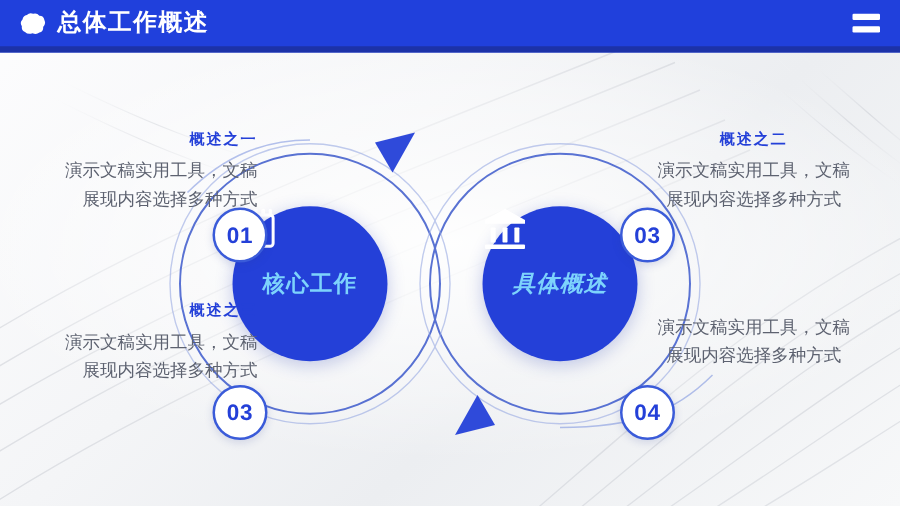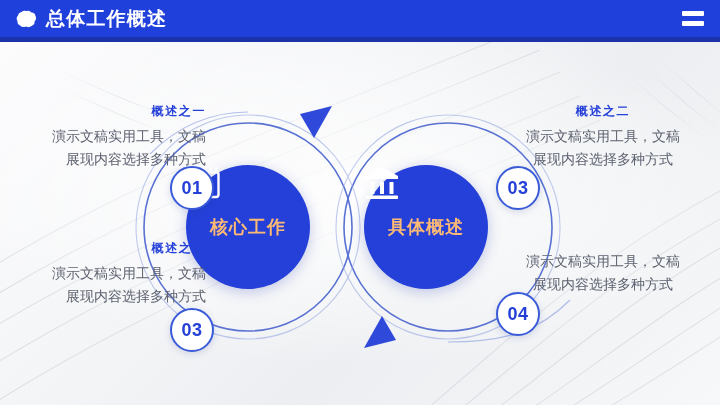--- a/index.html
+++ b/index.html
@@ -115,30 +115,30 @@
     background: #2440d8;
     box-shadow: 0 3px 14px rgba(30,55,175,0.26);
     display: flex;
     flex-direction: column;
     align-items: center;
     justify-content: center;
     z-index: 26;
     cursor: pointer;
   }
   #main-circle-left  { left: 186px; top: 123px; }
-  #main-circle-right { left: 364px; top: 123px; }
+  #main-circle-right { left: 386px; top: 123px; font-style: italic; }
 
   .main-circle .circle-icon {
     width: 36px;
     height: 36px;
     margin-bottom: 6px;
     display: block;
   }
   .main-circle .circle-label {
-    color: #fdba74;
+    color: #7dd3fc;
     font-size: 18px;
     font-weight: bold;
     letter-spacing: 1px;
     line-height: 1;
     white-space: nowrap;
   }
 
   
   .badge {
     position: absolute;
@@ -158,21 +158,21 @@
   .badge span {
     color: #2440d8;
     font-size: 18px;
     font-weight: bold;
     letter-spacing: 0.5px;
     line-height: 1;
   }
   #badge-01 { left: 170px; top: 124px; }
   #badge-02 { left: 496px; top: 124px; }
   #badge-03 { left: 170px; top: 266px; }
-  #badge-04 { left: 496px; top: 250px; }
+  #badge-04 { left: 496px; top: 266px; }
 
   
   .text-block {
     position: absolute;
     width: 178px;
     z-index: 28;
   }
   .text-block .tb-title {
     font-size: 12px;
     font-weight: bold;

